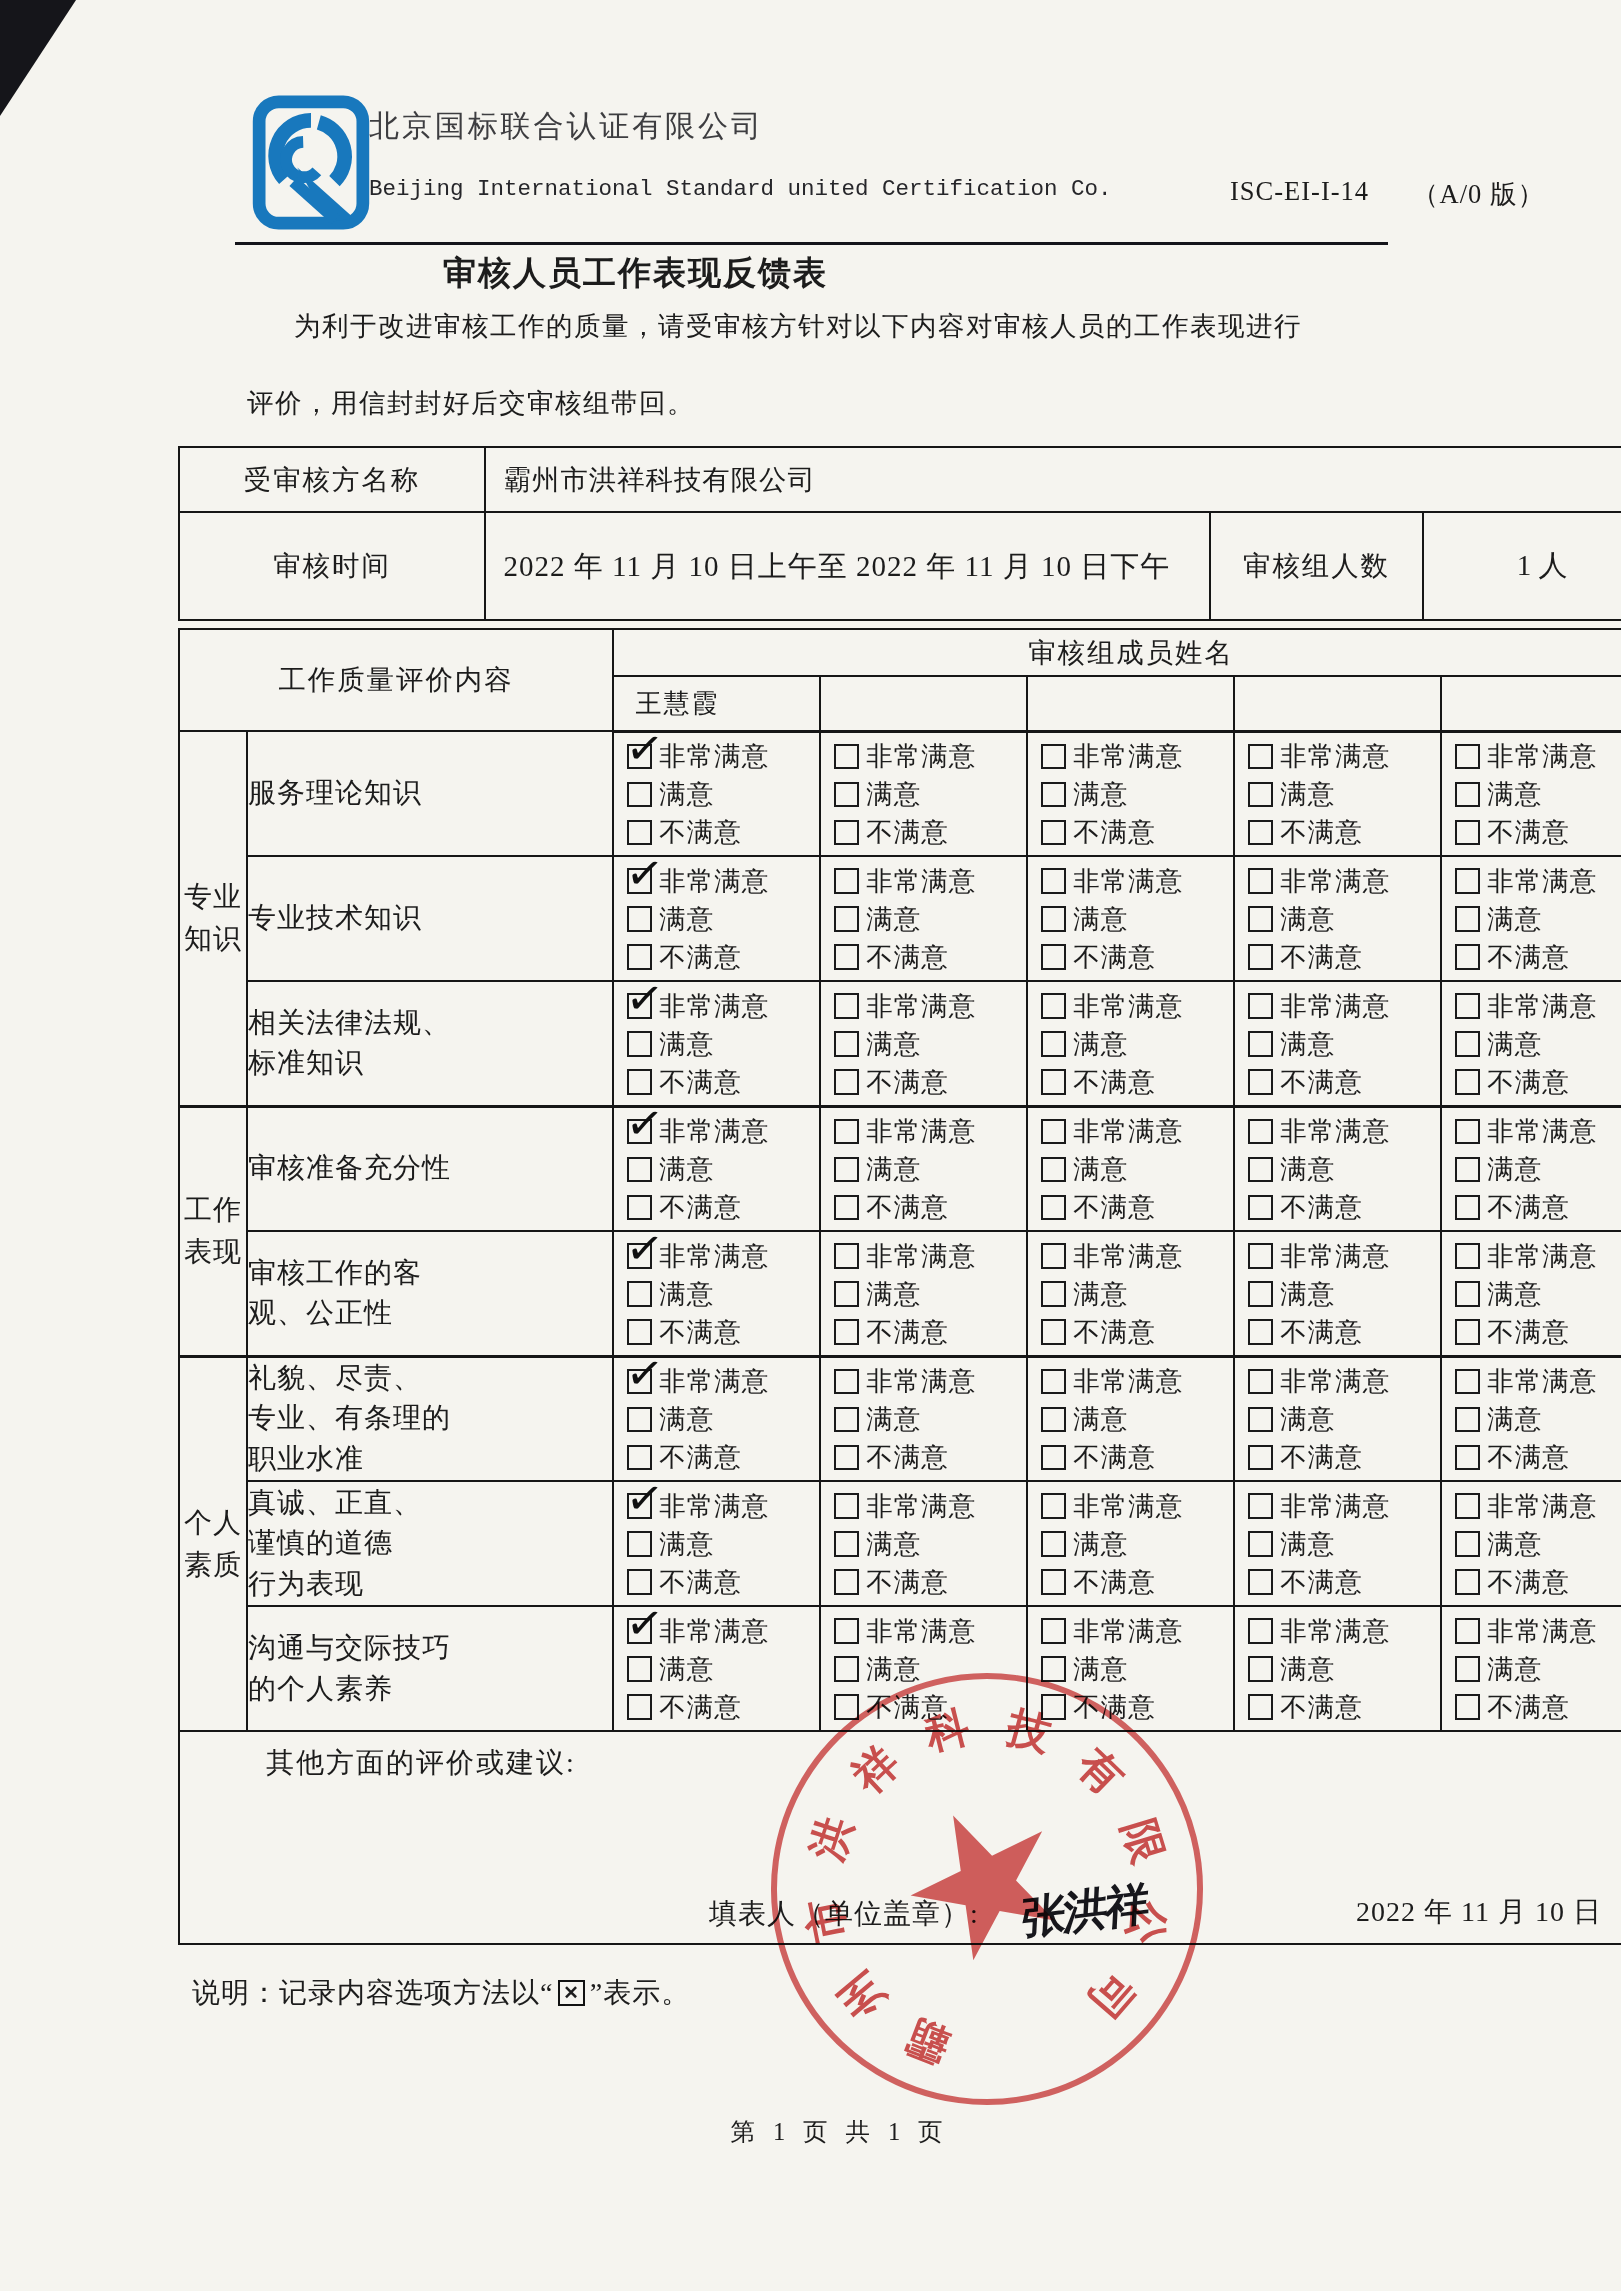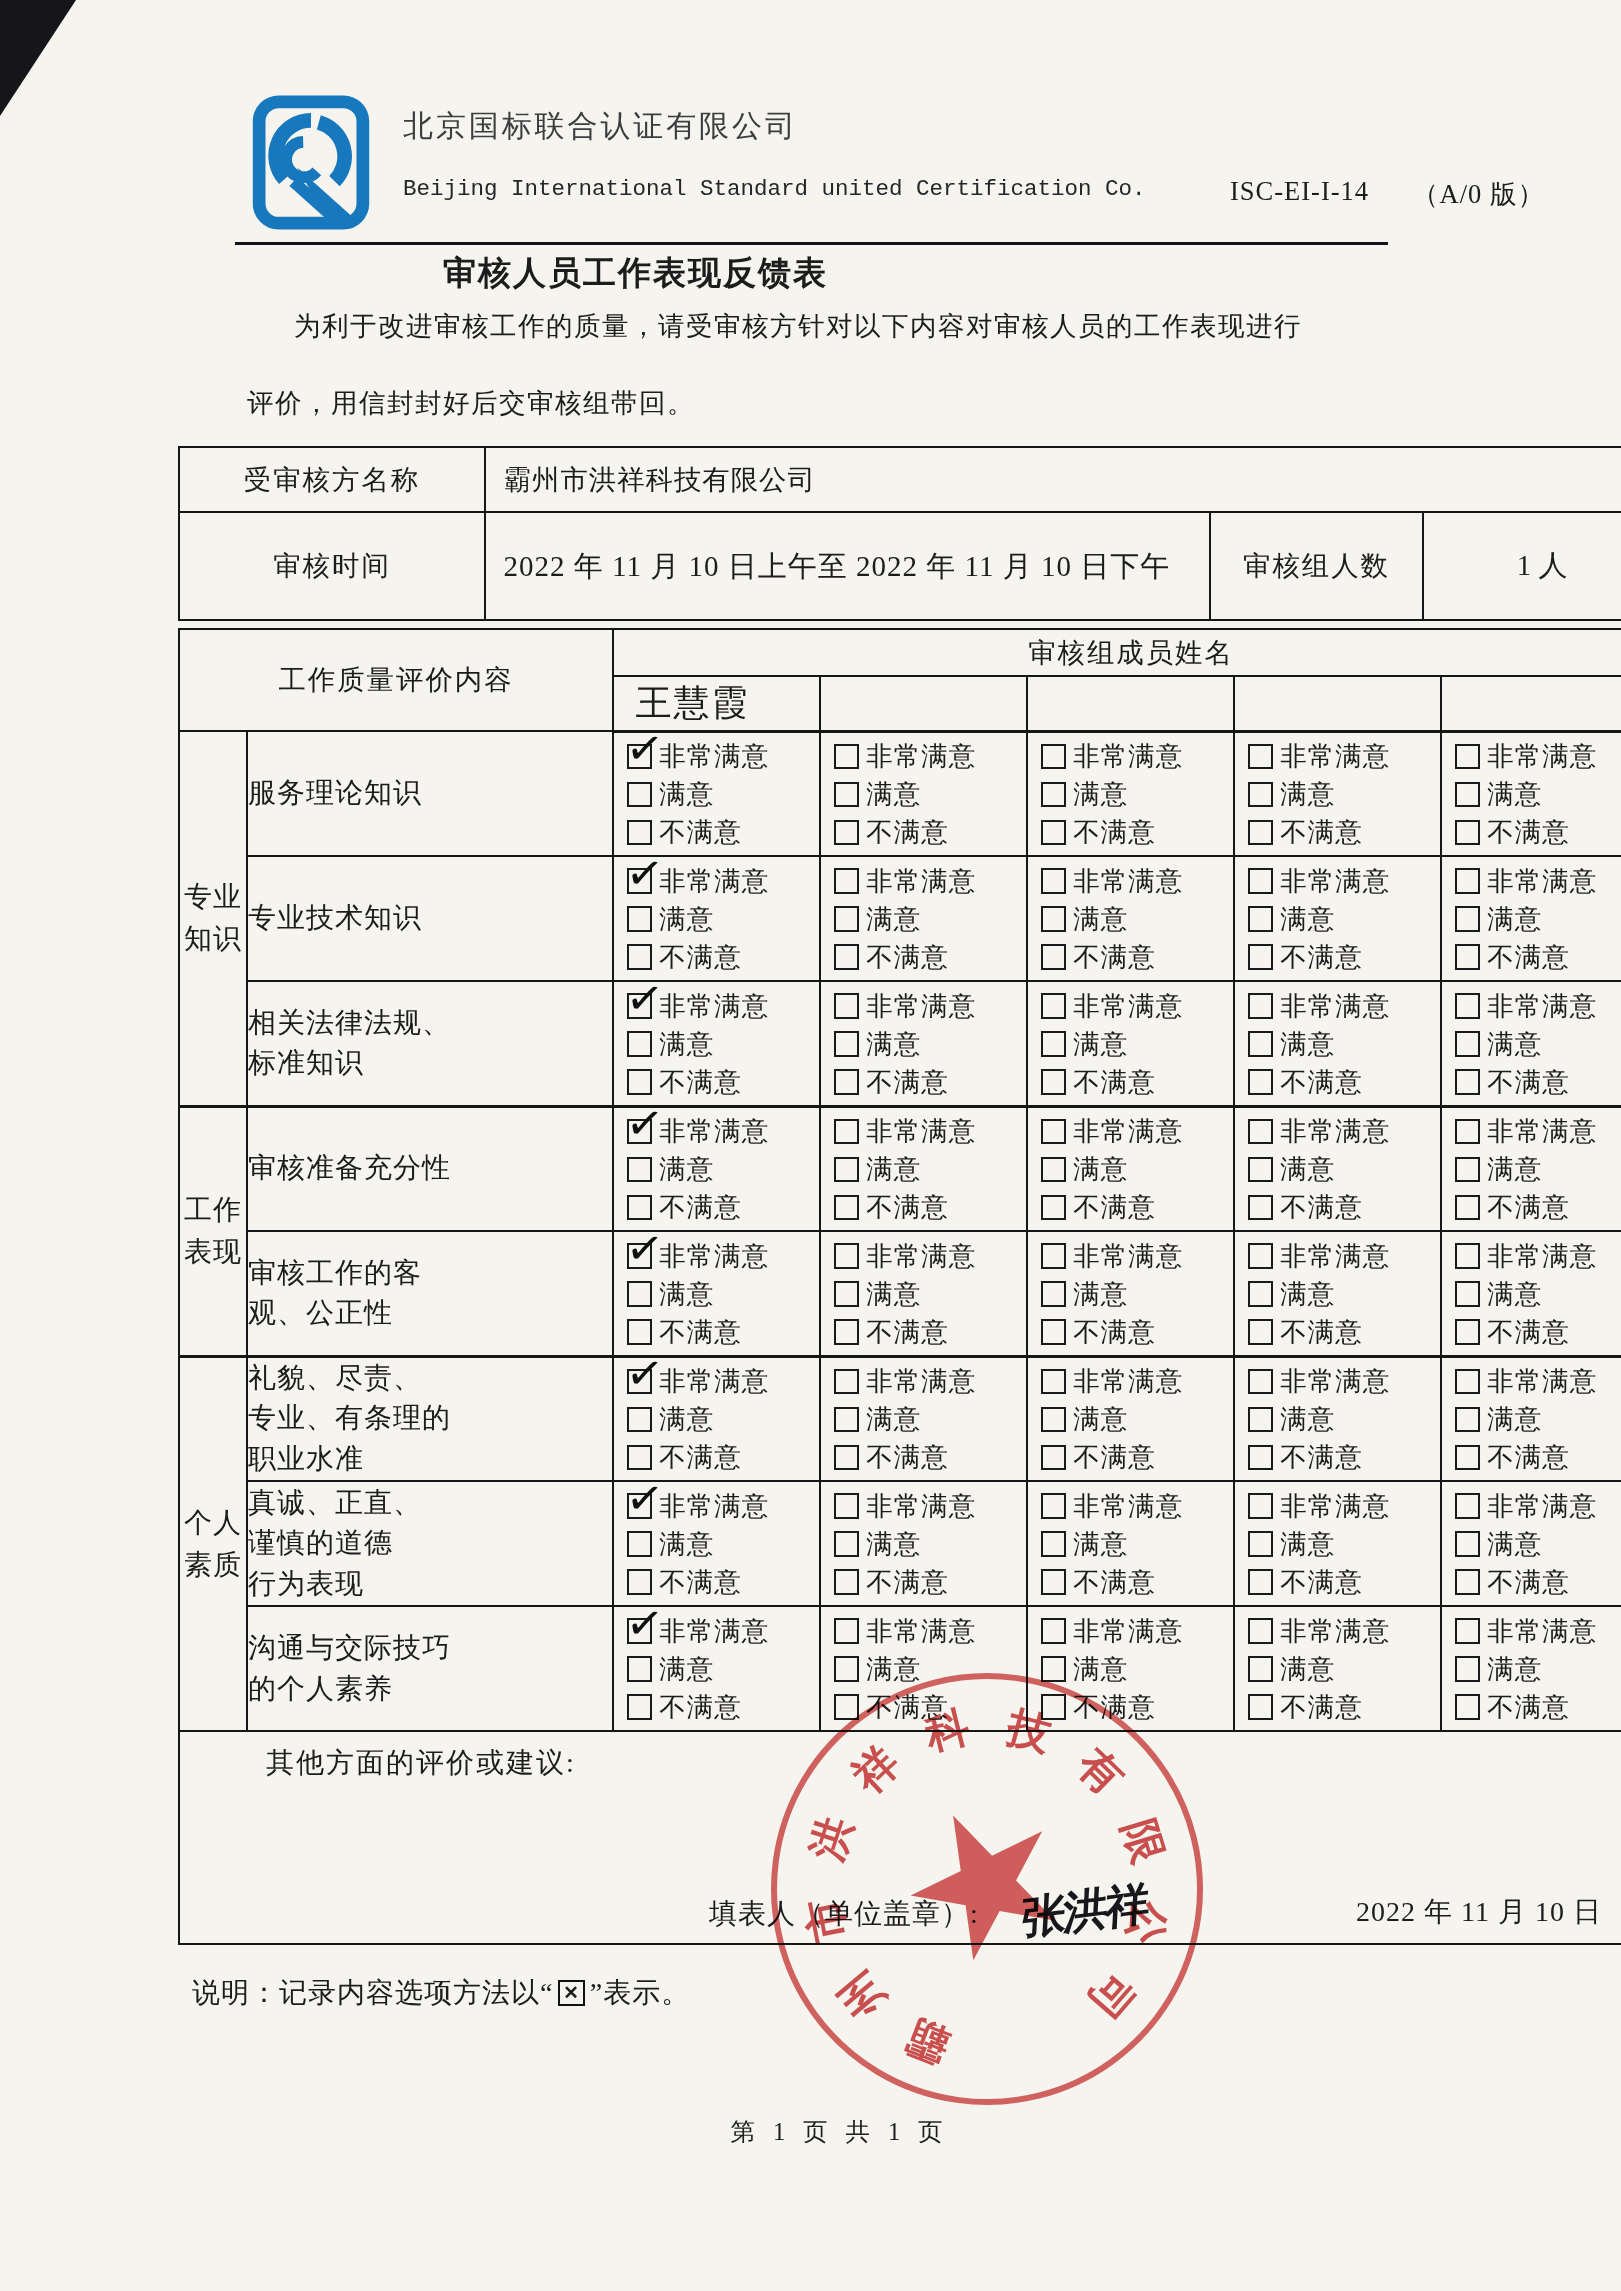--- a/index.html
+++ b/index.html
@@ -8,42 +8,42 @@
     background:#f5f4ef; color:#1c1c1c;
     font-family:"Liberation Serif", serif;
     overflow:hidden;
   }
   .scan-corner {
     position:absolute; left:0; top:0; width:76px; height:116px;
     background:#15151a; clip-path:polygon(0 0,100% 0,0 100%);
   }
   
   .logo { position:absolute; left:252px; top:95px; width:118px; height:135px; }
-  .company-block { position:absolute; left:403px; top:106px; }
+  .company-block { position:absolute; left:369px; top:106px; }
   .company-cn { font-size:30px; letter-spacing:2.9px; color:#3d3d40; }
   .company-en { margin-top:29px; font-family:"Liberation Mono", monospace; font-size:22.5px; color:#26262a; }
   .doc-code { position:absolute; left:1230px; top:176px; font-size:26.5px; letter-spacing:1px; display:flex; gap:43px; white-space:nowrap; }
   .header-rule { position:absolute; left:235px; top:242px; width:1153px; height:2.9px; background:#14141a; }
   
   .title { position:absolute; left:443px; top:251px; font-family:"Liberation Sans", sans-serif; font-weight:bold; font-size:33px; letter-spacing:2px; }
   .intro-line { position:absolute; font-size:26.5px; letter-spacing:1.5px; white-space:nowrap; }
   .intro-1 { left:294px; top:308px; }
   .intro-2 { left:247px; top:385px; }
   
   table { border-collapse:collapse; table-layout:fixed; position:absolute; left:139px;margin-left:39px; }
   td { border:2.4px solid #161616; padding:0; vertical-align:middle; font-size:27.4px; }
   .tblA { top:446px; width:1468px; }
   .tblA .lbl { text-align:center; letter-spacing:2px; }
   .tblA .val { padding-left:17.6px; letter-spacing:1px; }
   .date-val { font-size:29px; line-height:1.6; padding:3.9px 9.8px 3.9px 17.6px; }
   .center { text-align:center;padding-left:14px; }
   .tblB { top:628px; width:1468px; border:2.9px solid #161616; }
   .hdr-cell { text-align:center; letter-spacing:2px; }
   .names-row td { border-bottom-width:3.9px; }
-  .name-cell { padding-left:21.6px; font-size:36px; letter-spacing:2px; }
+  .name-cell { padding-left:21.6px; font-size:26px; letter-spacing:2px; }
   .cat-cell { text-align:center; font-size:28px; line-height:1.5; white-space:pre-line; letter-spacing:1px; }
   .crit-cell { text-align:left; font-size:28px; line-height:1.45; white-space:pre-line; letter-spacing:1px; }
   .opt-cell { vertical-align:top; padding:4.9px 0 0 12.7px; }
   .opt-line { display:flex; align-items:center; height:38px; font-size:26.5px; letter-spacing:1px; }
   .cbx { position:relative; width:21.6px; height:21.6px; border:2.5px solid #1a1a1a; margin-right:6.9px; flex:none; background:transparent; }
   .tick { position:absolute; left:-2.9px; top:-23.5px; font-family:"DejaVu Sans", sans-serif; font-size:45px; font-weight:bold; color:#101010; transform:rotate(7deg); }
   .group-start td { border-top-width:3.9px; }
   
   .comments-cell { position:relative; vertical-align:top; padding:11.8px 0 0 86px; font-size:28px; letter-spacing:2px; height:199px; }
   .filler-label { position:absolute; left:529px; bottom:9.8px; font-size:28px; letter-spacing:1px; }

